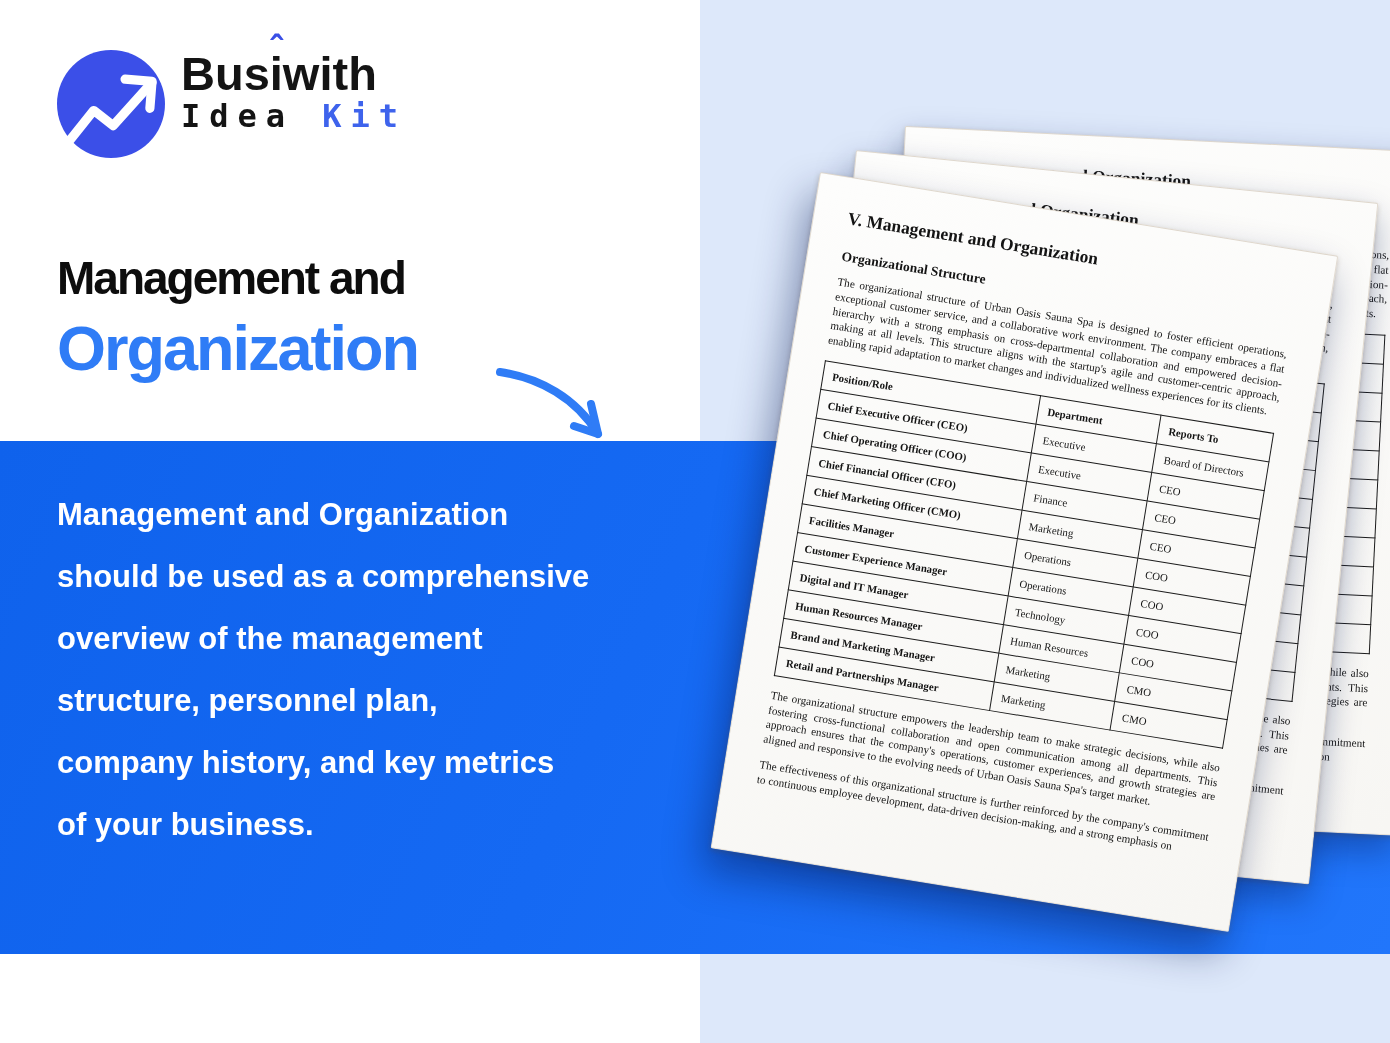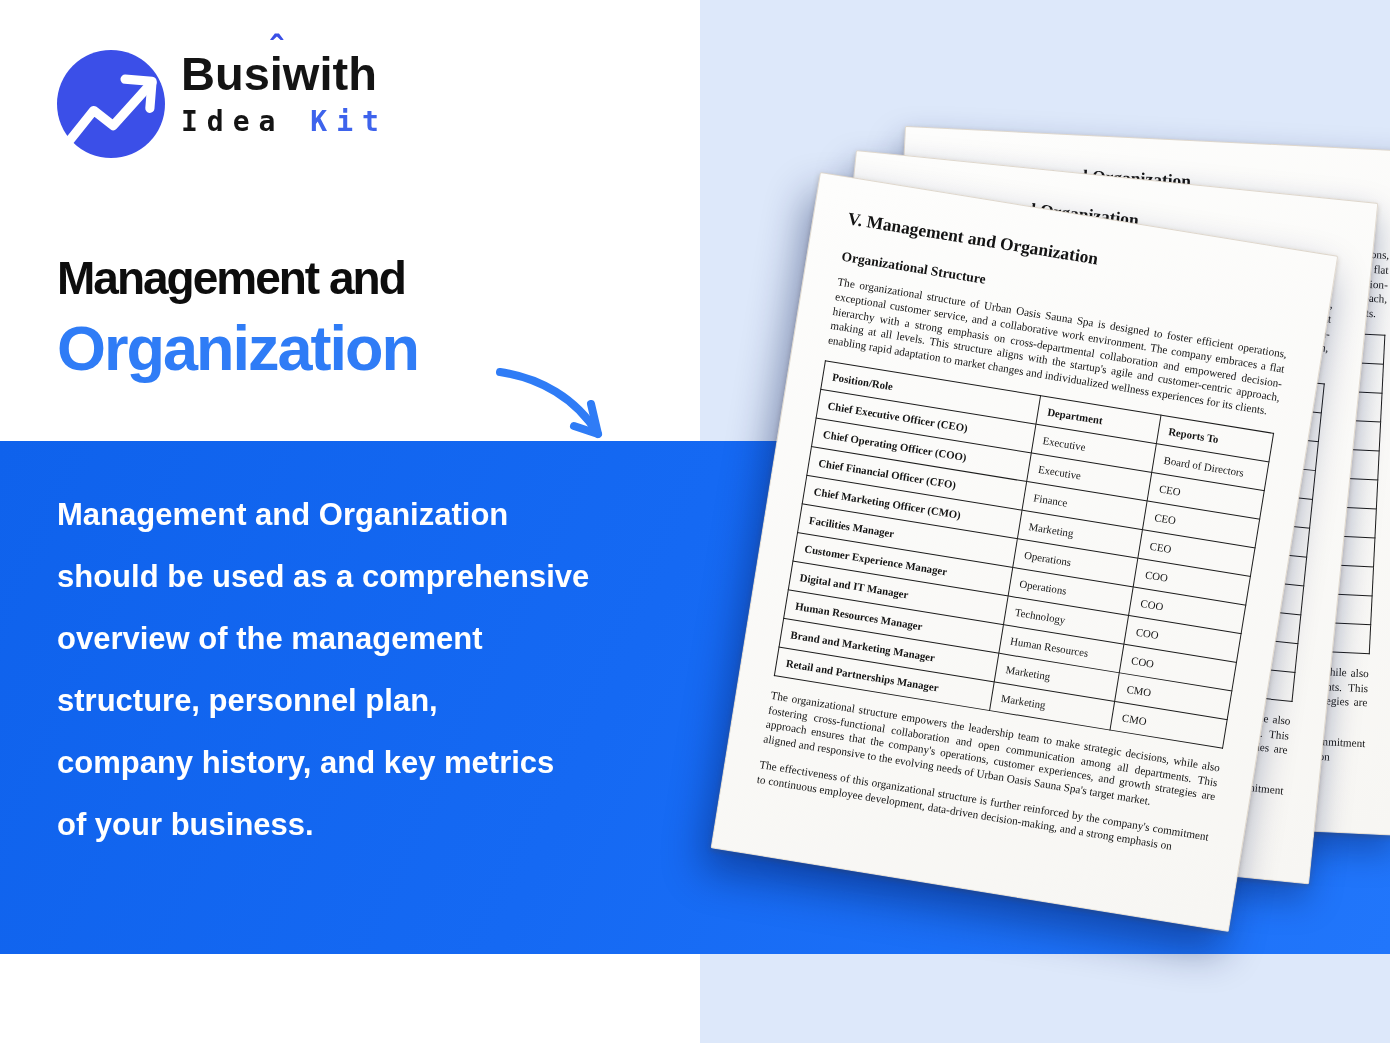--- a/index.html
+++ b/index.html
@@ -13,22 +13,22 @@
   .blue-band { position:absolute; left:0; top:441px; width:1390px; height:513px;
                background:linear-gradient(115deg,#0f62ec 0%,#1569f3 45%,#2176fb 100%); }
 
   
   .logo { position:absolute; left:57px; top:50px; display:flex; align-items:flex-start; gap:16px; }
   .logo-mark { width:108px; height:108px; }
   .brand-line1 { font-size:47px; font-weight:800; color:#141414; letter-spacing:0; line-height:1; }
   .brand-i { position:relative; display:inline-block; }
   .brand-caret { position:absolute; left:50%; transform:translateX(-50%); top:-0.52em;
                  font-size:0.78em; font-weight:900; color:#3a4fe6; line-height:1; }
-  .brand-line2 { font-family:"DejaVu Sans Mono", monospace; font-size:28px; font-weight:700;
-                 letter-spacing:9px; margin-top:8px; color:#141414; white-space:nowrap; }
+  .brand-line2 { font-family:"DejaVu Sans Mono", monospace; font-size:32px; font-weight:700;
+                 letter-spacing:9px; color:#141414; white-space:nowrap; }
   .brand-kit { color:#3e63ec; }
 
   
   .hero { position:absolute; left:57px; top:243px; line-height:70px; letter-spacing:-2px; font-weight:800; }
   .hero-line1 { display:block; font-size:46px; color:#0d0d0d; }
   .hero-line2 { display:block; font-size:63px; color:#2f7cf6; }
 
   .curved-arrow { position:absolute; left:492px; top:352px; width:122px; height:96px; }
 
   

